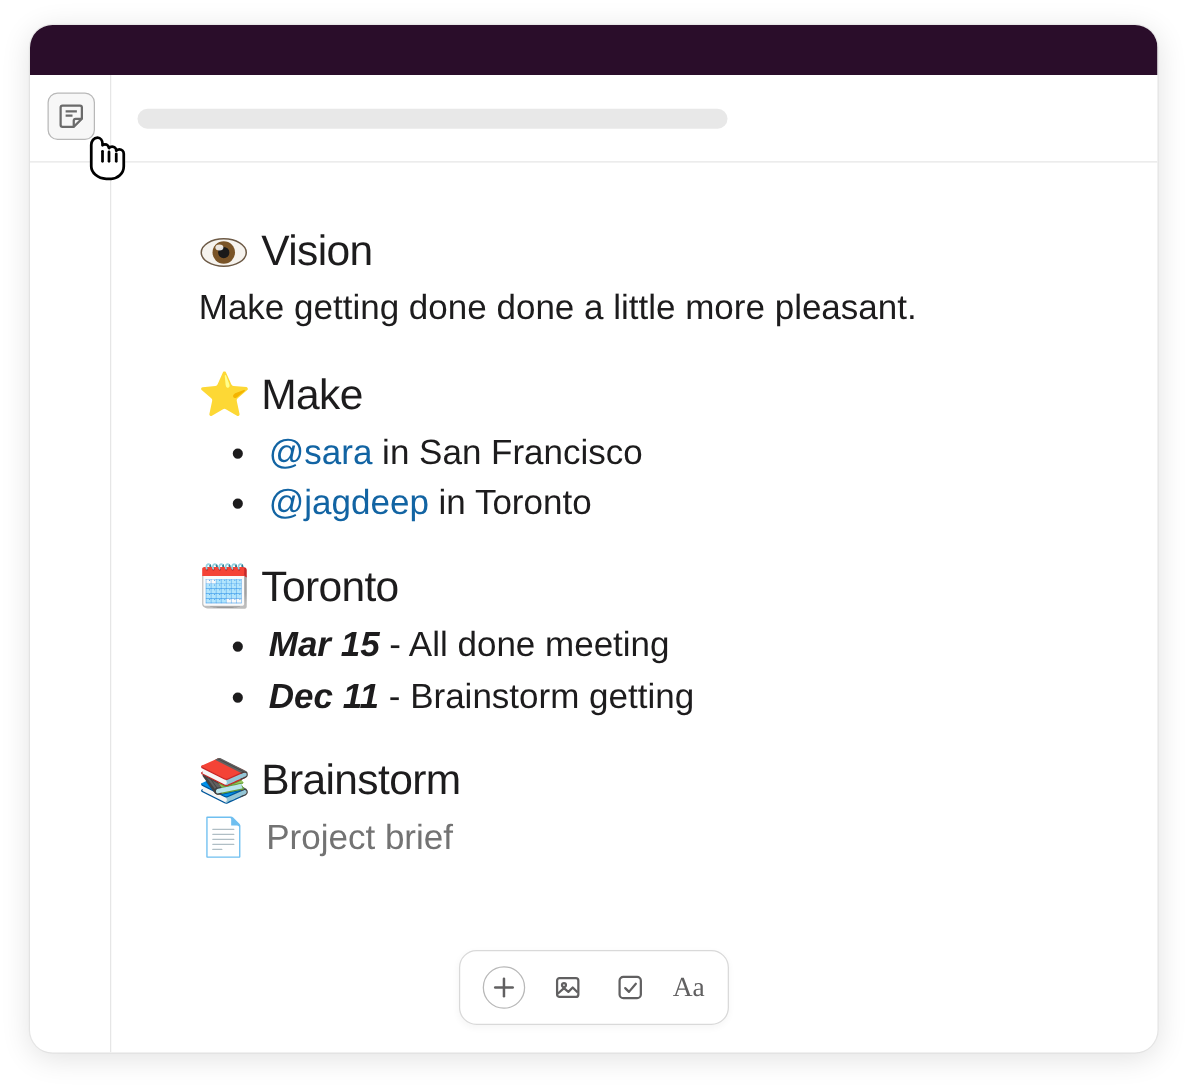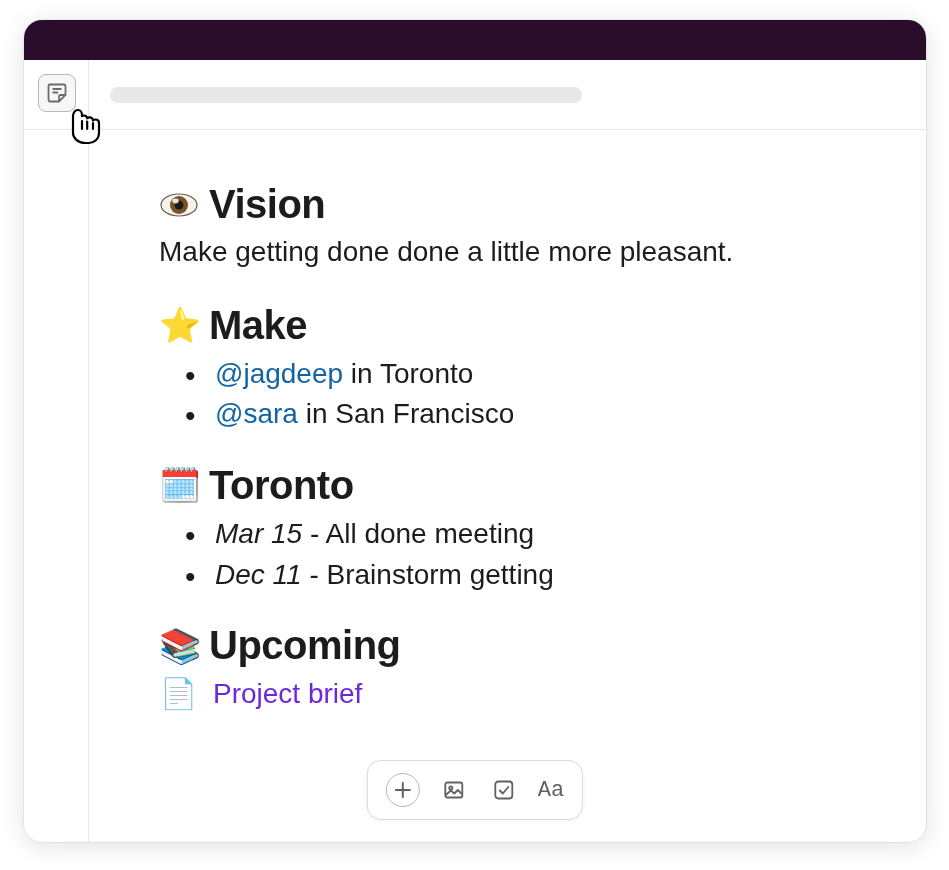--- a/index.html
+++ b/index.html
@@ -92,22 +92,22 @@
       gap: 10px;
       margin-bottom: 6px;
     }
     .section-heading .emoji {
       font-size: 34px;
       line-height: 1;
       width: 40px;
       text-align: center;
     }
     .section-heading h2 {
-      font-size: 40px;
-      font-weight: 700;
+      font-size: 34px;
+      font-weight: 400;
       color: #1d1c1d;
       letter-spacing: -0.5px;
     }
     .vision-text {
       font-size: 28px;
       color: #1d1c1d;
       margin-bottom: 32px;
       line-height: 1.35;
     }
     ul.bullet-list {
@@ -127,35 +127,36 @@
       left: 26px;
       font-size: 30px;
       color: #1d1c1d;
     }
     .mention {
       color: #1264a3;
       cursor: pointer;
     }
     .date-italic {
       font-style: italic;
+      font-weight: bold;
     }
     .resource-row {
       display: flex;
       align-items: center;
       gap: 14px;
       margin-top: 8px;
       font-size: 28px;
     }
     .resource-row .doc-emoji {
       font-size: 30px;
       width: 40px;
       text-align: center;
     }
     .resource-link {
-      color: #6d28d9;
+      color: #737373;
       cursor: pointer;
     }
     .toolbar {
       position: absolute;
       left: 50%;
       transform: translateX(-50%);
       bottom: 22px;
       display: flex;
       align-items: center;
       gap: 18px;
@@ -181,21 +182,21 @@
       width: 34px;
       height: 34px;
     }
     .tool-btn svg {
       width: 24px;
       height: 24px;
     }
     .tool-text {
       font-size: 22px;
       color: #616061;
-      font-family: Liberation Mono, monospace;
+      font-family: Liberation Serif, serif;
       cursor: pointer;
     }
     .eye-emoji {
       position: relative;
       display: inline-block;
       width: 40px;
       height: 34px;
     }
   </style>
 </head>
@@ -243,43 +244,43 @@
       <h2>Vision</h2>
     </div>
     <p class="vision-text">Make getting done done a little more pleasant.</p>
 
     <div class="section-heading">
       <span class="emoji">⭐</span>
       <h2>Make</h2>
     </div>
     <ul class="bullet-list">
       <li>
-        <span class="mention">@jagdeep</span><span> in Toronto</span>
+        <span class="mention">@sara</span><span> in San Francisco</span>
       </li>
       <li>
-        <span class="mention">@sara</span><span> in San Francisco</span>
+        <span class="mention">@jagdeep</span><span> in Toronto</span>
       </li>
     </ul>
 
     <div class="section-heading">
       <span class="emoji">🗓️</span>
       <h2>Toronto</h2>
     </div>
     <ul class="bullet-list">
       <li>
         <span class="date-italic">Mar 15</span><span> - </span><span>All done meeting</span>
       </li>
       <li>
         <span class="date-italic">Dec 11</span><span> - </span><span>Brainstorm getting</span>
       </li>
     </ul>
 
     <div class="section-heading">
       <span class="emoji">📚</span>
-      <h2>Upcoming</h2>
+      <h2>Brainstorm</h2>
     </div>
     <div class="resource-row">
       <span class="doc-emoji">📄</span>
       <span class="resource-link">Project brief</span>
     </div>
   </div>
 
   <div class="toolbar">
     <div class="tool-btn plus">
       <svg viewBox="0 0 24 24" stroke="#616061" stroke-width="2" fill="none" stroke-linecap="round">

